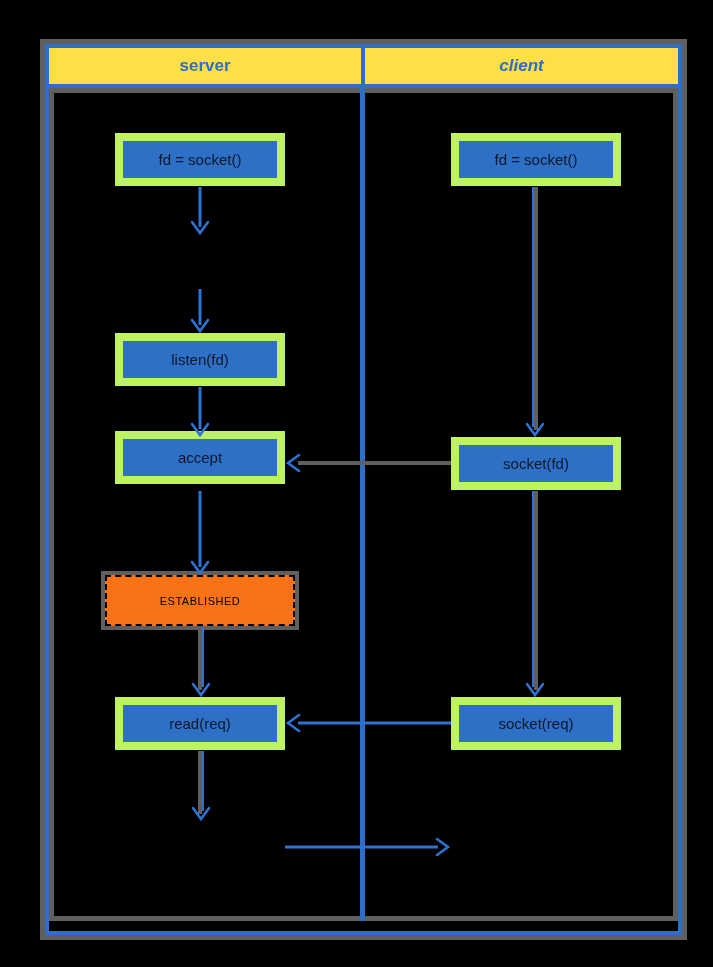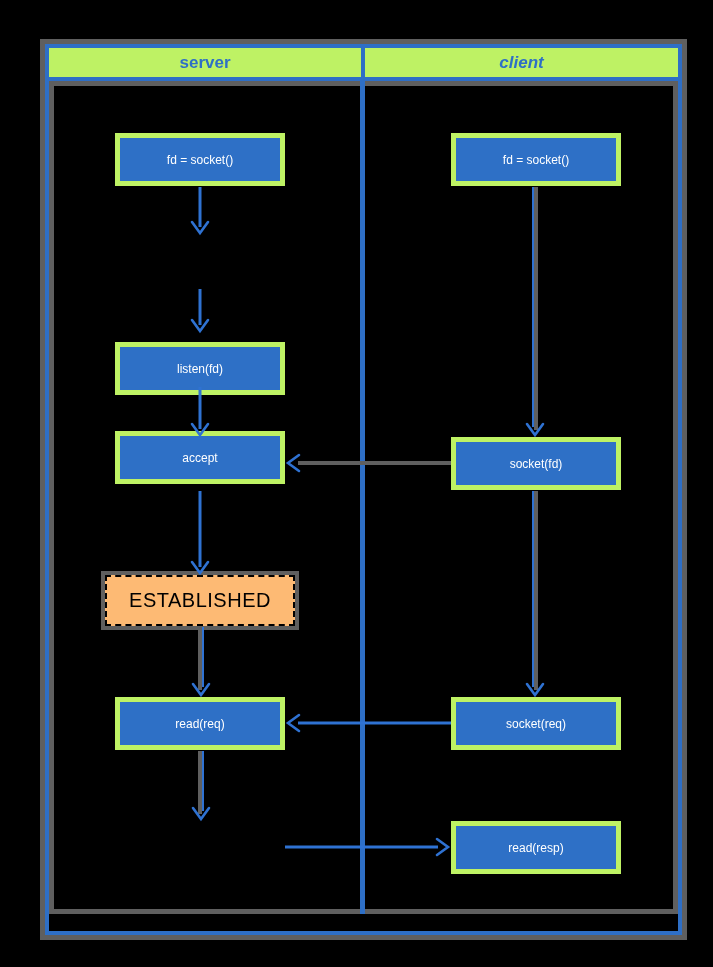--- a/index.html
+++ b/index.html
@@ -14,22 +14,22 @@
 
   
   .flow-table{
     position:absolute;left:45px;top:44px;width:637px;height:891px;
     box-sizing:border-box;
     border:4px solid #2e6fc6;
     box-shadow:0 0 0 5px #5f5f5f;
     background:#000;
   }
   .table-header{
-    display:flex;height:33px;box-sizing:border-box;
-    background:#bef264;border-bottom:4px solid #2e6fc6;
+    display:flex;height:40px;box-sizing:border-box;
+    background:#fde047;border-bottom:4px solid #2e6fc6;
   }
   .header-cell{
     display:flex;align-items:center;justify-content:center;
     color:#2e6fc6;font-weight:bold;font-size:17px;
   }
   .header-cell.left{width:312px;}
   .header-cell.right{flex:1;font-style:italic;}
   .header-divider{width:4px;background:#2e6fc6;}
 
   .table-body{
@@ -38,31 +38,31 @@
   }
   .body-divider{
     position:absolute;left:306px;top:-5px;bottom:-5px;width:5px;
     background:#2e6fc6;
   }
 
   
   .node{
     position:absolute;box-sizing:border-box;
     display:flex;align-items:center;justify-content:center;
-    background:#2e70c6;border:5px solid #bef264;
-    color:#ffffff;font-size:12px;white-space:nowrap;
+    background:#2e70c6;border:8px solid #bef264;
+    color:#0f172a;font-size:15px;white-space:nowrap;
   }
   .node.srv{left:115px;width:170px;height:53px;}
   .node.cli{left:451px;width:170px;height:53px;}
   .node.state{
     left:105px;width:190px;height:51px;
-    background:#fdba74;color:#000;
+    background:#f97316;color:#000;
     border:2px dashed #000;
     box-shadow:0 0 0 4px #5f5f5f;
-    font-size:20px;letter-spacing:.5px;
+    font-size:11px;letter-spacing:.5px;
   }
 
   
   svg.edges{position:absolute;inset:0;pointer-events:none;}
   .eb{stroke:#2f72d2;stroke-width:3;fill:none;}
   .eg{stroke:#5f5f5f;stroke-width:4;fill:none;}
   .et{stroke:#2f72d2;stroke-width:2;fill:none;}
   .head{stroke:#2f72d2;stroke-width:2.6;fill:none;stroke-linecap:round;}
 </style>
 </head>
@@ -81,44 +81,41 @@
       </div>
     </div>
     <div class="table-body">
       <div class="body-divider"></div>
     </div>
   </div>
 
   <div class="node srv" style="top:133px">
     <span>fd = socket()</span>
   </div>
-  <div class="node srv" style="top:342px">
+  <div class="node srv" style="top:333px">
     <span>listen(fd)</span>
   </div>
   <div class="node srv" style="top:431px">
     <span>accept</span>
   </div>
   <div class="node state" style="top:575px">
     <span>ESTABLISHED</span>
   </div>
   <div class="node srv" style="top:697px">
     <span>read(req)</span>
   </div>
 
   <div class="node cli" style="top:133px">
     <span>fd = socket()</span>
   </div>
   <div class="node cli" style="top:437px">
     <span>socket(fd)</span>
   </div>
   <div class="node cli" style="top:697px">
     <span>socket(req)</span>
-  </div>
-  <div class="node cli" style="top:821px">
-    <span>read(resp)</span>
   </div>
 
   <svg class="edges" width="713" height="967" viewBox="0 0 713 967">
 
     <g>
       <path class="eb" d="M200,187 V227"></path>
       <path class="head" d="M192,222 L200,233 L208,222"></path>
     </g>
 
     <g>

